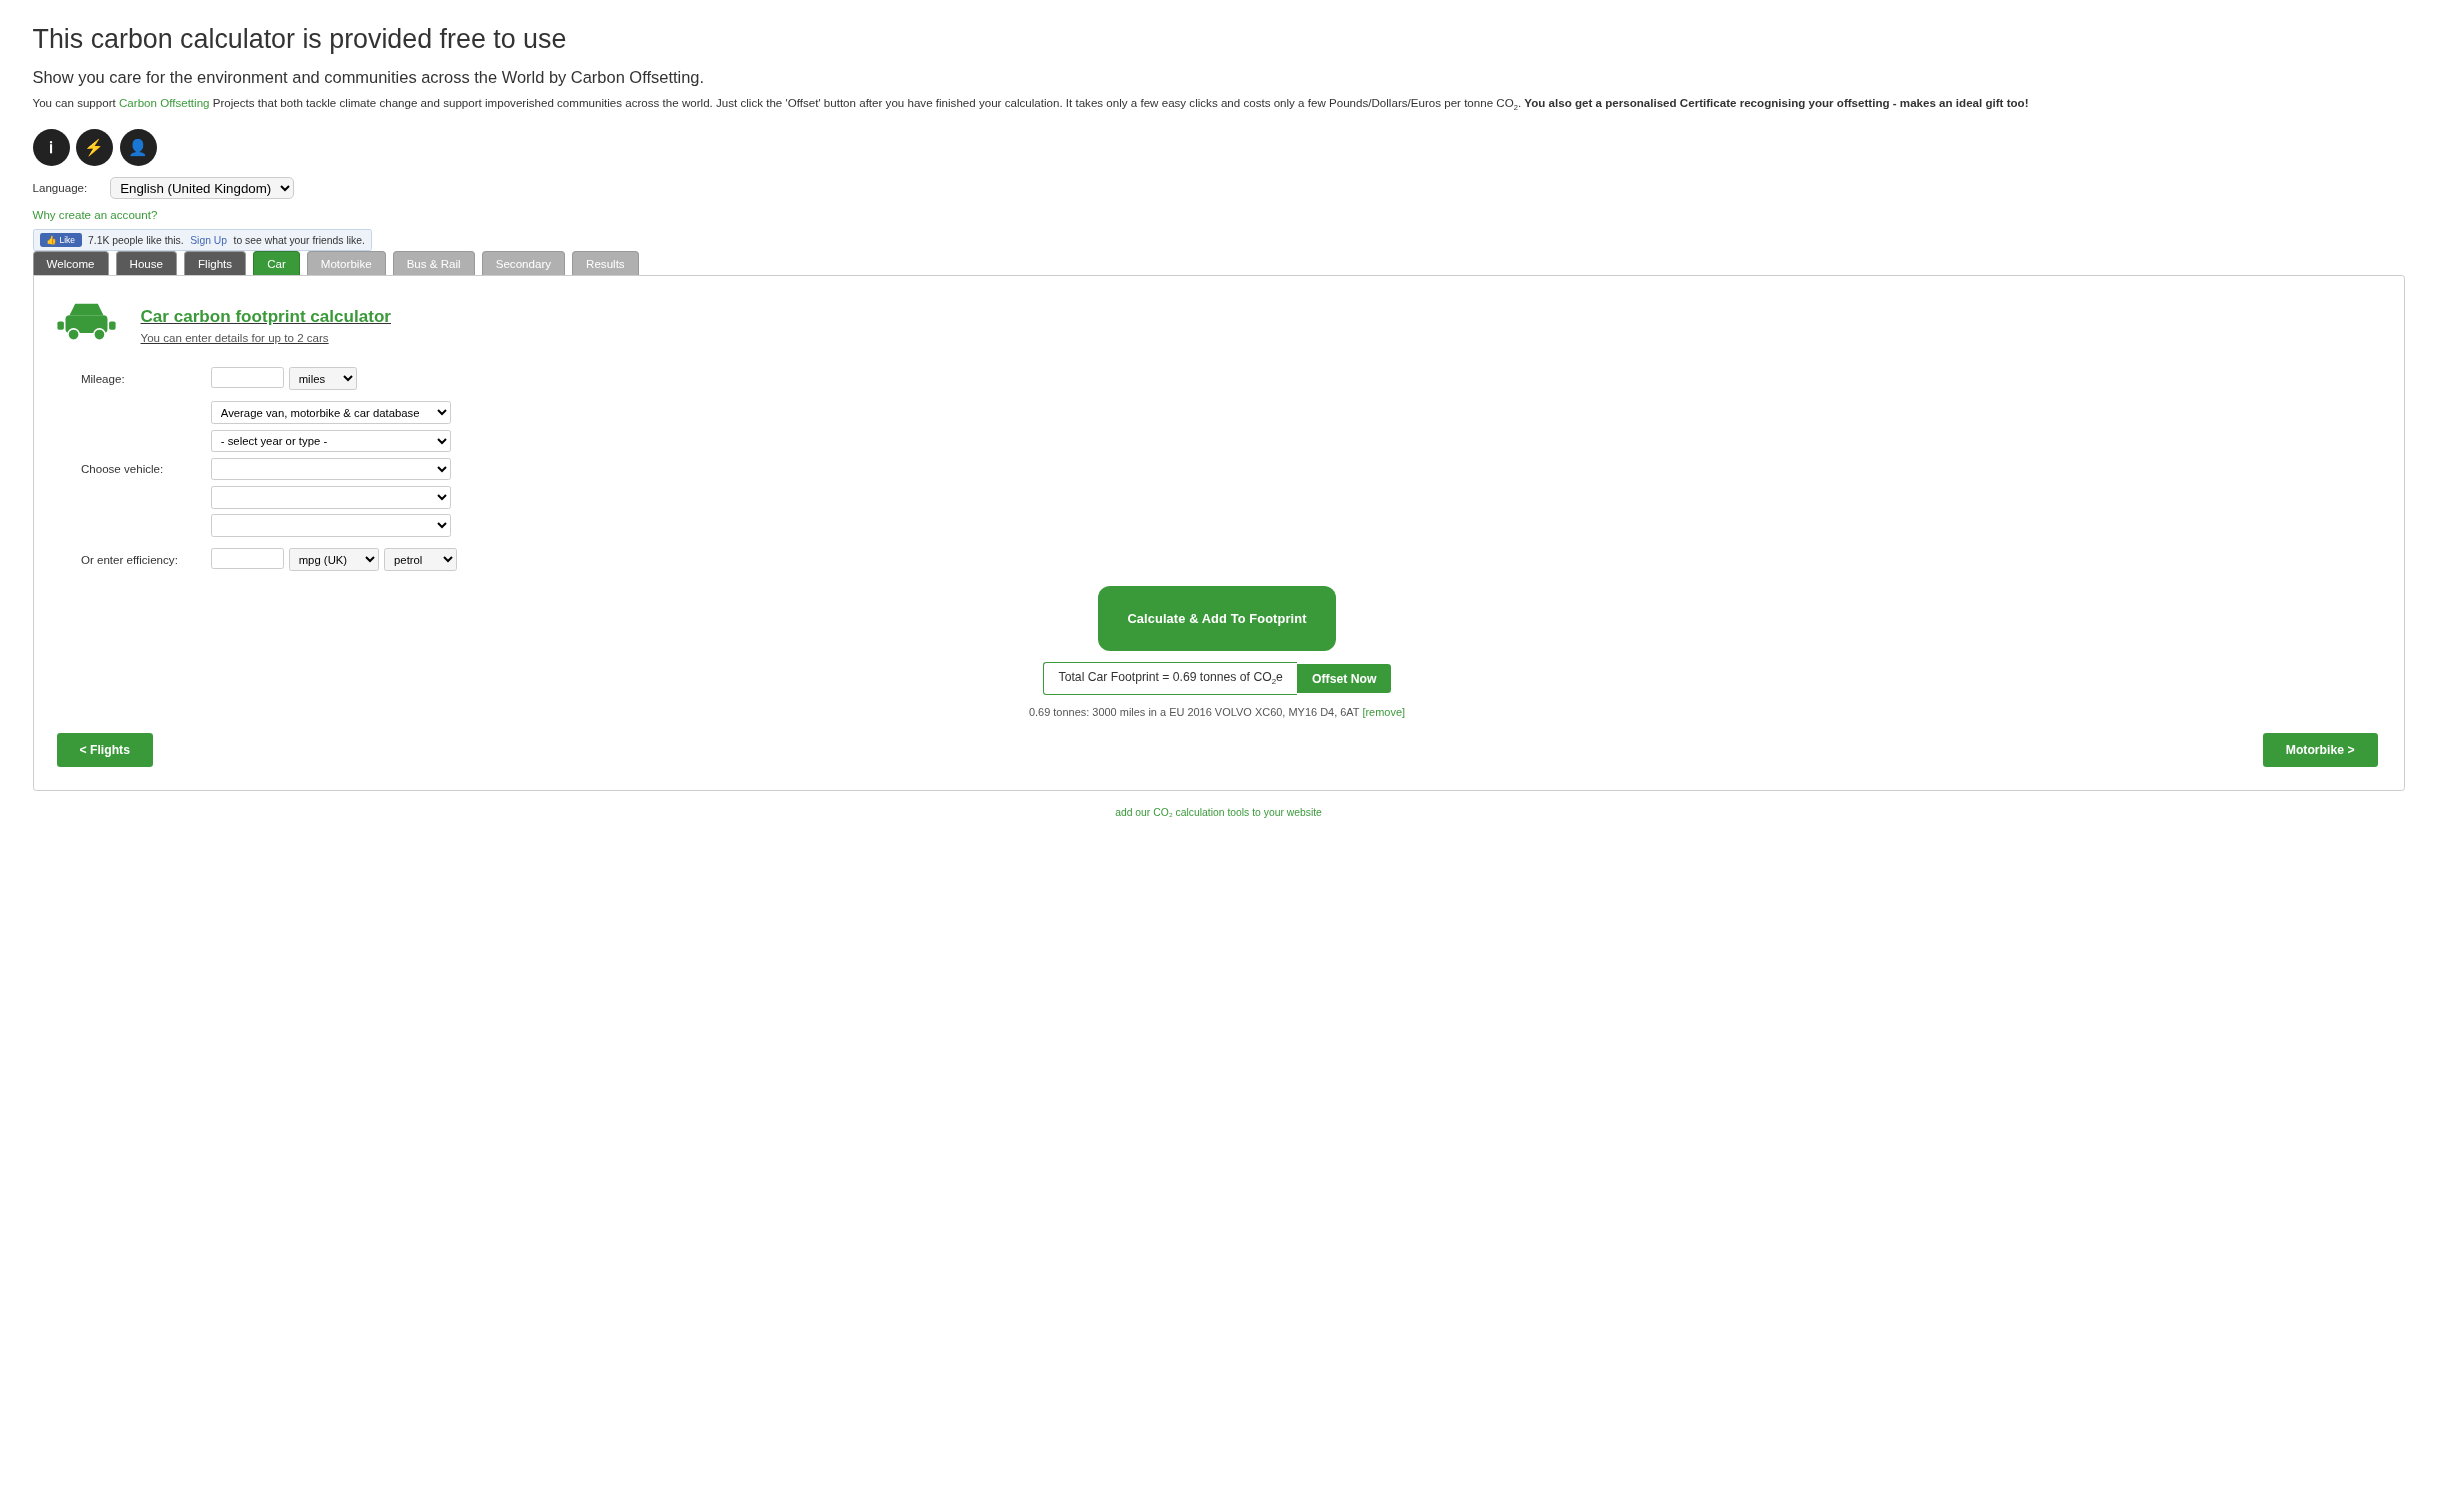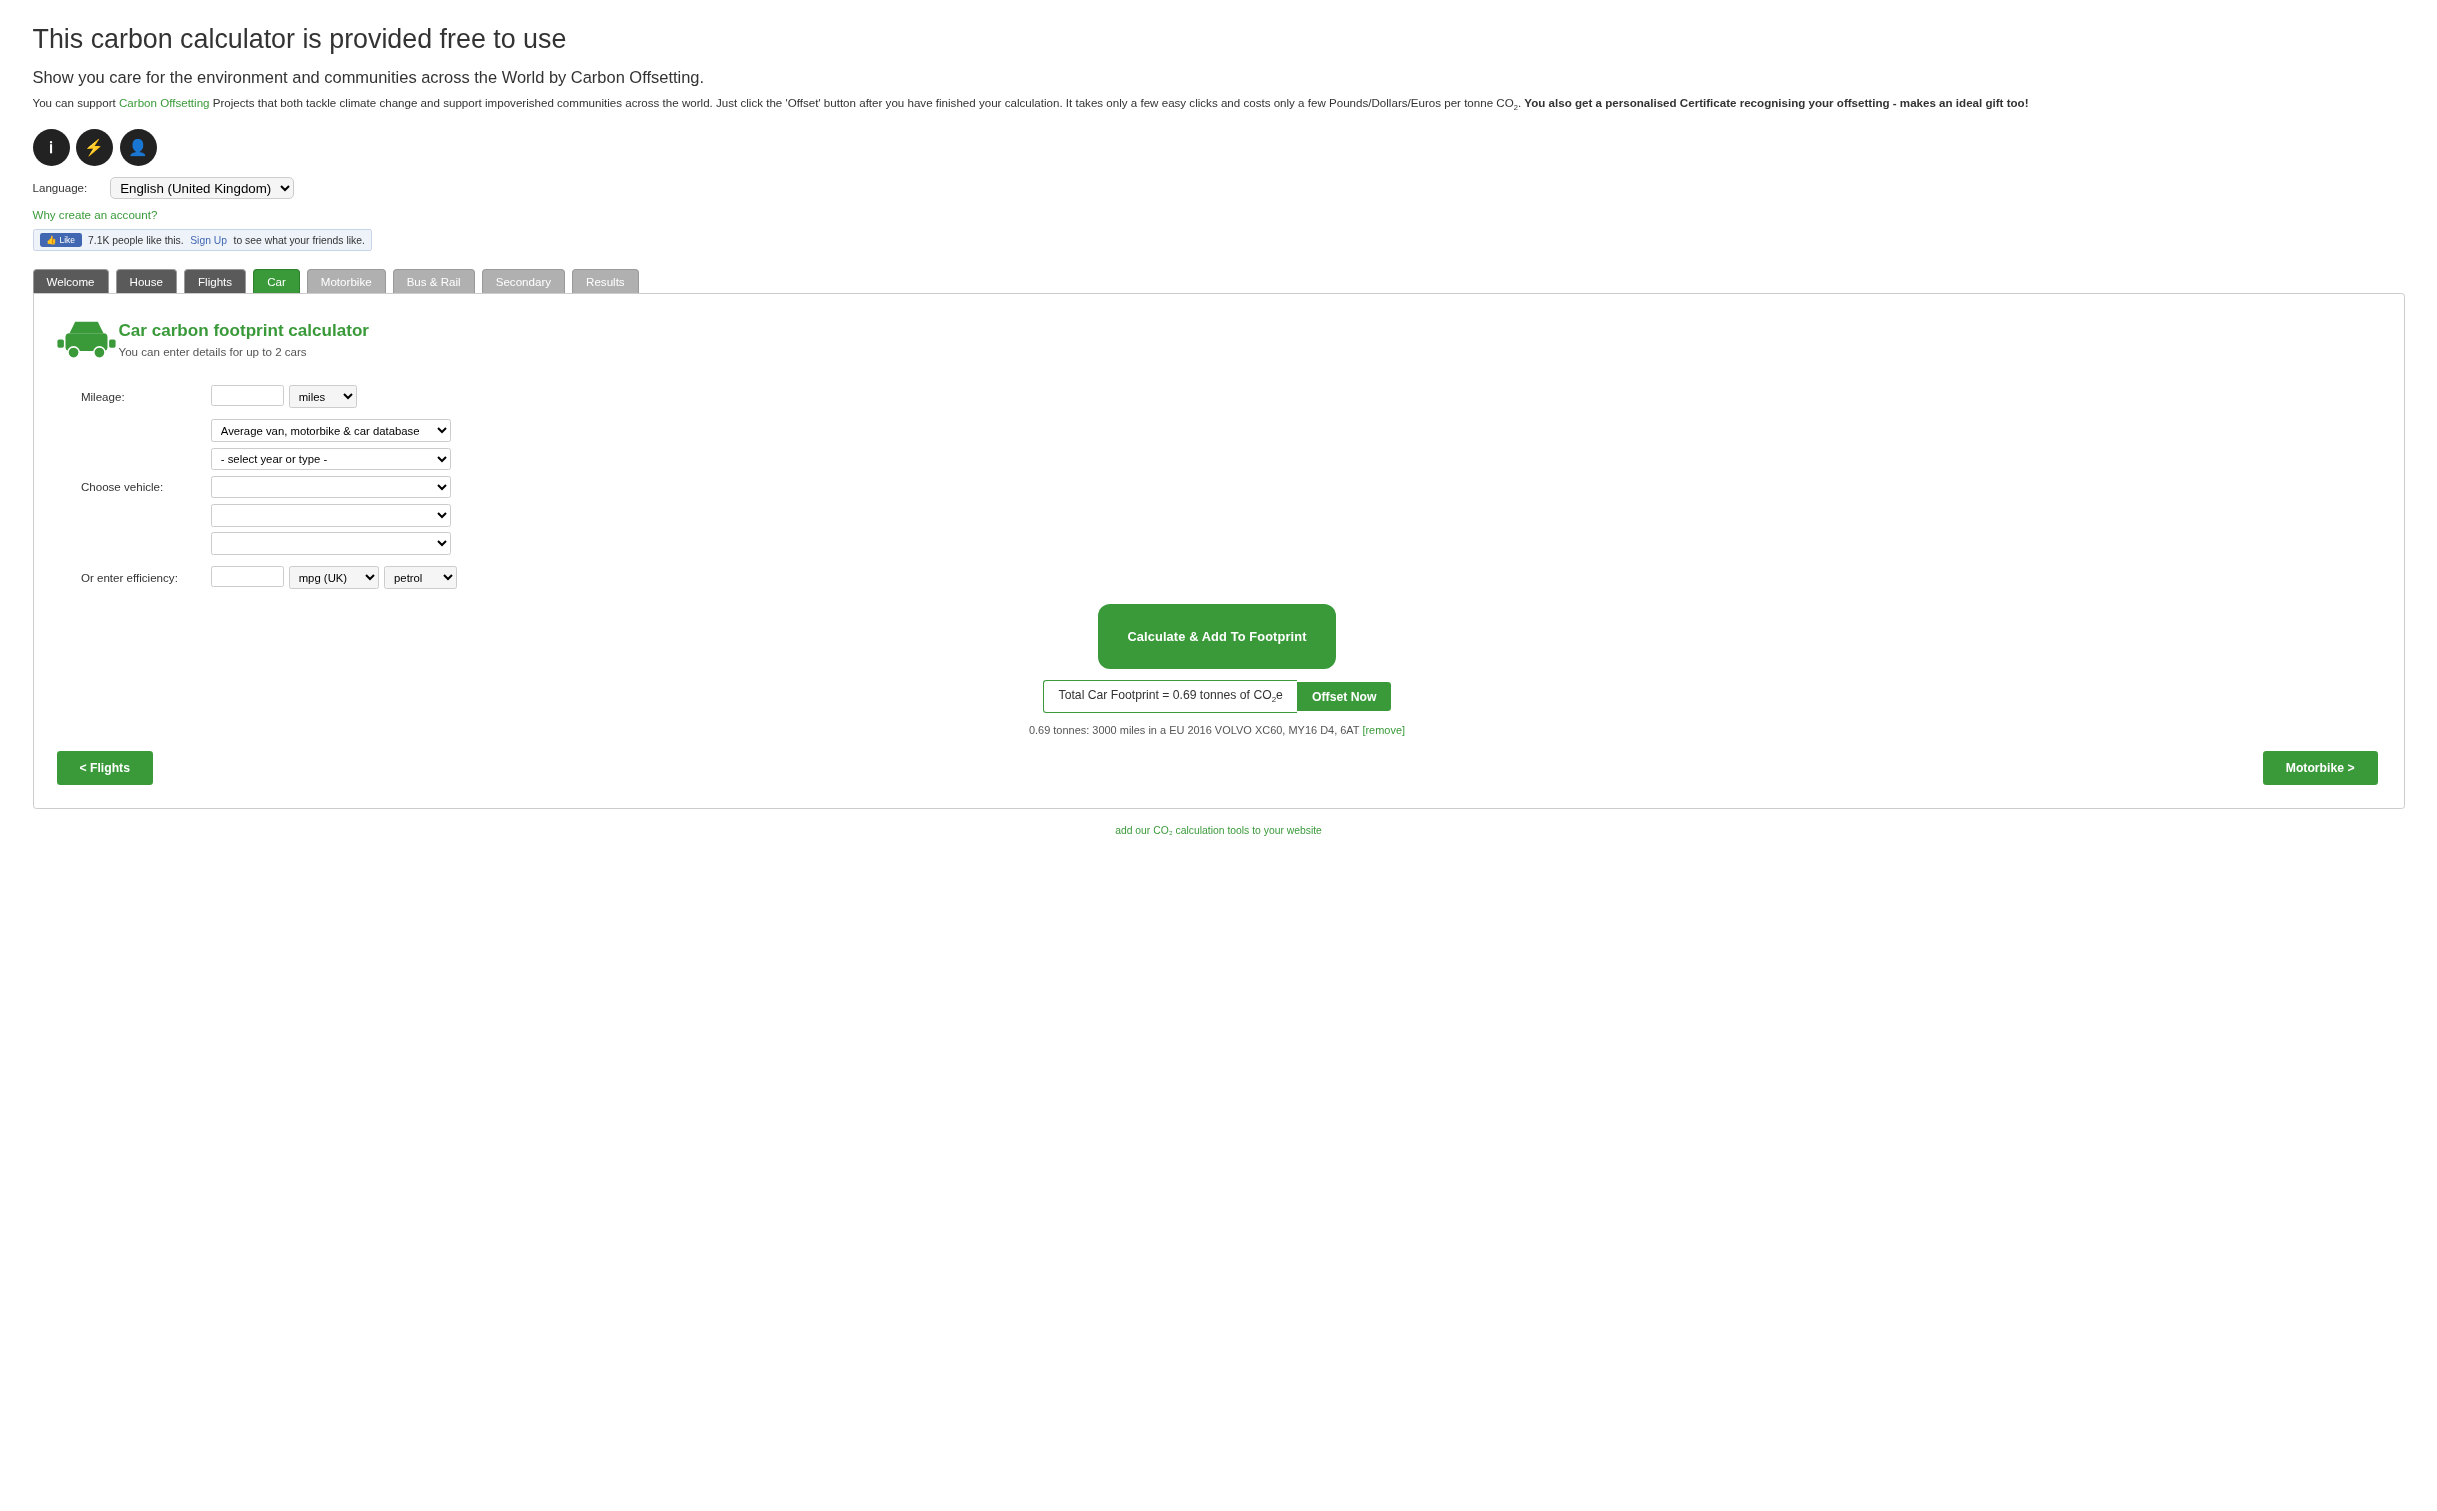--- a/index.html
+++ b/index.html
@@ -24,21 +24,21 @@
     .icon-circle.user { background: #222; }
 
     .language-row { display: flex; align-items: center; gap: 23px; margin-bottom: 9.8px; font-size: 0.95em; }
     .language-row select { padding: 1.6px 4.9px; border: 0.8px solid #ccc; border-radius: 5px; background: #f5f5f5; }
 
     .account-link { color: #3a9a3a; text-decoration: none; font-size: 0.95em; display: block; margin-bottom: 8.1px; }
 
     .fb-like-bar {
       display: flex; align-items: center; gap: 6.5px;
       background: #eef3fa; border: 0.8px solid #c8d3e8; border-radius: 2.4px;
-      padding: 3.3px 6.5px; width: fit-content; margin-bottom: 18px; font-size: 0.85em;
+      padding: 3.3px 6.5px; width: fit-content; font-size: 0.85em;
     }
     .fb-like-btn {
       background: #4267b2; color: #fff; border: none; border-radius: 2.4px;
       padding: 1.6px 6.5px; font-size: 0.82em; cursor: pointer;
     }
     .fb-like-btn .thumb { margin-right: 2.4px; }
 
     
     .tabs { display: flex; gap: 7px; margin-bottom: 0; flex-wrap: wrap; }
     .tab {
@@ -49,21 +49,21 @@
     }
     .tab.active { background: #5a5a5a; color: #fff; }
     .tab.car-active { background: #3a9a3a; color: #fff; border-color: #2e7e2e; }
 
     
     .card {
       border: 1.2px solid #ccc; border-radius: 0 3.3px 3.3px 3.3px;
       padding: 23px 26px 23px 23px; background: #fff;
     }
 
-    .card-header { display: flex; align-items: center; gap: 3px; margin-bottom: 23px; }
+    .card-header { display: flex; align-items: flex-end; gap: 25px; margin-bottom: 23px; text-decoration: underline; }
     .card-title { color: #3a9a3a; font-size: 1.4em; font-weight: bold; margin-bottom: 4.9px; }
     .card-subtitle { font-size: 0.95em; color: #555; }
 
     
     .form-section { margin-left: 24.4px; }
     .form-row { display: flex; align-items: center; margin-bottom: 11.4px; }
     .form-label { width: 130px; text-align: left; padding-right: 11.4px; font-size: 0.95em; color: #333; }
     .form-controls { display: flex; align-items: flex-start; gap: 4.9px; }
 
     input[type="text"], input[type="number"] {

